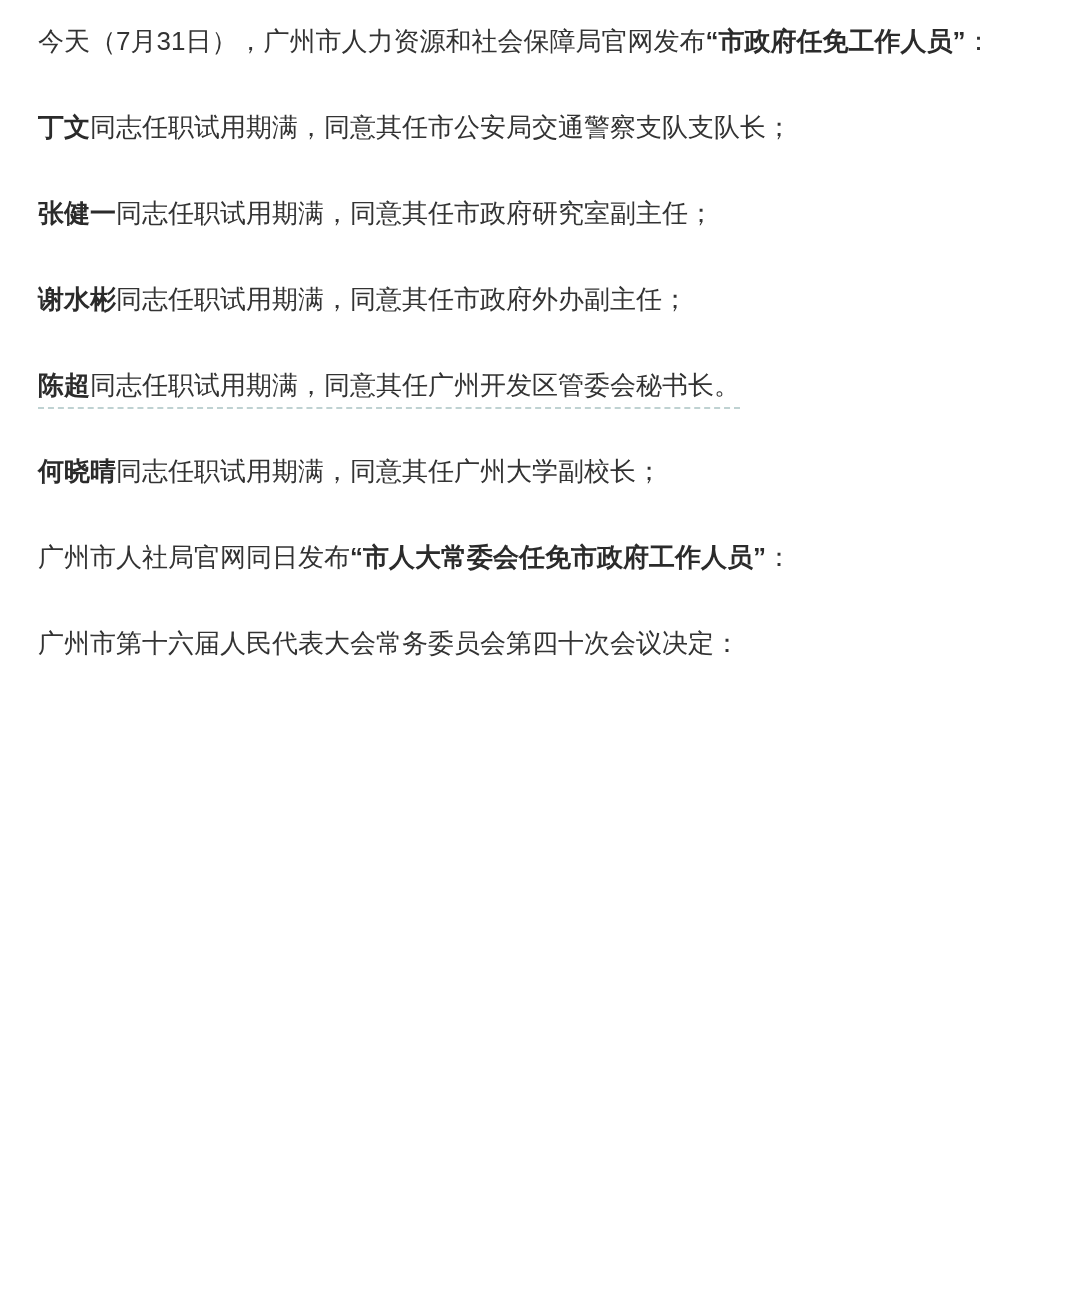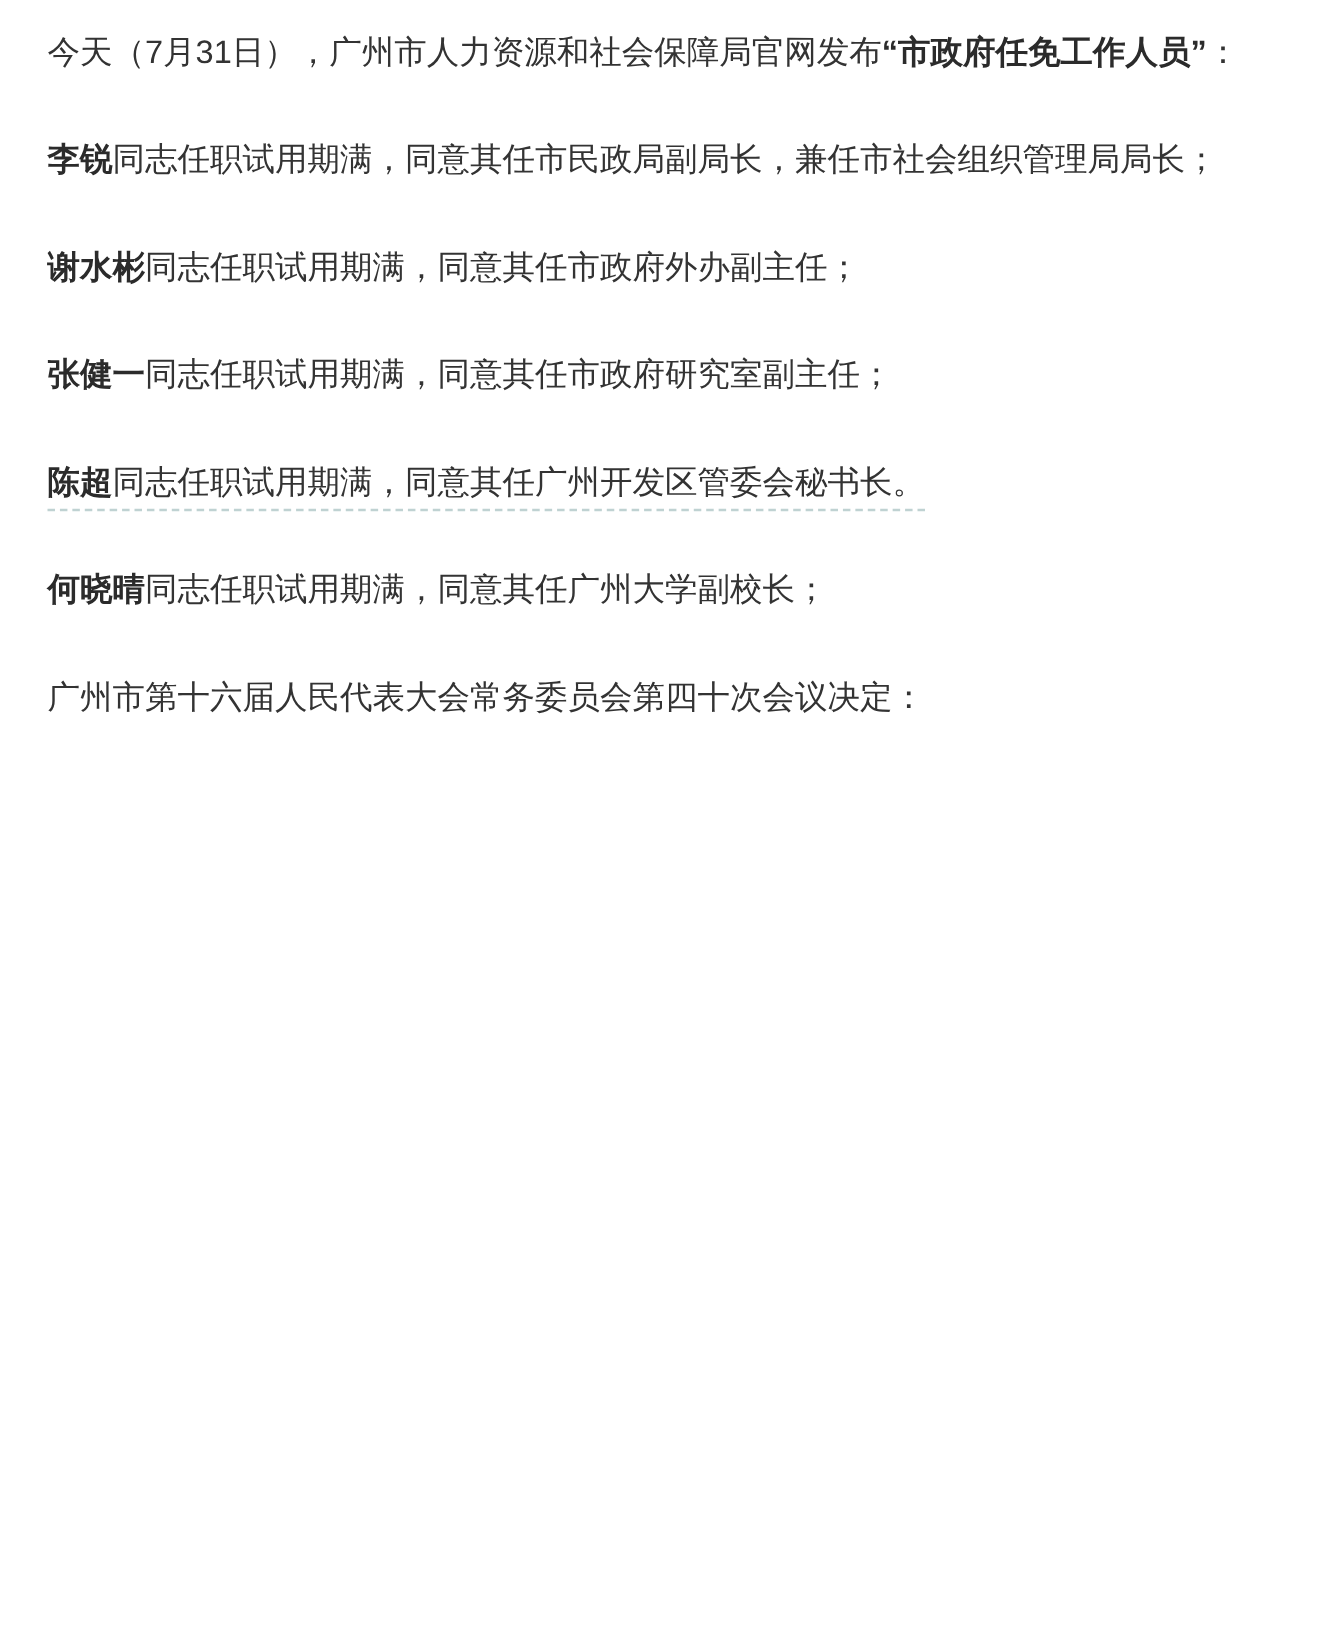--- a/index.html
+++ b/index.html
@@ -39,31 +39,32 @@
 </style>
 </head>
 <body>
 
 <div class="article">
 
   <p class="para"><span class="para-inner"><span>今天（7月31日），广州市人力资源和社会保障局官网发布</span><strong>“市政府任免工作人员”</strong><span>：</span></span></p>
 
 
 
-
-  <p class="para"><span class="para-inner"><span></span><strong>李锐</strong><span>同志任职试用期满，同意其任市民政局副局长，兼任市社会组织管理局局长；</span></span></p>
+  <p class="para"><span class="para-inner"><span></span><strong>丁文</strong><span>同志任职试用期满，同意其任市公安局交通警察支队支队长；</span></span></p>
 
 
 
-  <p class="para"><span class="para-inner"><span></span><strong>谢水彬</strong><span>同志任职试用期满，同意其任市政府外办副主任；</span></span></p>
 
   <p class="para"><span class="para-inner"><span></span><strong>张健一</strong><span>同志任职试用期满，同意其任市政府研究室副主任；</span></span></p>
+
+  <p class="para"><span class="para-inner"><span></span><strong>谢水彬</strong><span>同志任职试用期满，同意其任市政府外办副主任；</span></span></p>
 
   <p class="para"><span class="para-inner dashed-underline"><span></span><strong>陈超</strong><span>同志任职试用期满，同意其任广州开发区管委会秘书长。</span></span></p>
 
   <p class="para"><span class="para-inner"><span></span><strong>何晓晴</strong><span>同志任职试用期满，同意其任广州大学副校长；</span></span></p>
 
+  <p class="para"><span class="para-inner"><span>广州市人社局官网同日发布</span><strong>“市人大常委会任免市政府工作人员”</strong><span>：</span></span></p>
 
   <p class="para"><span class="para-inner"><span>广州市第十六届人民代表大会常务委员会第四十次会议决定：</span><strong></strong><span></span></span></p>
 
 
 
 </div>
 
 </body></html>

